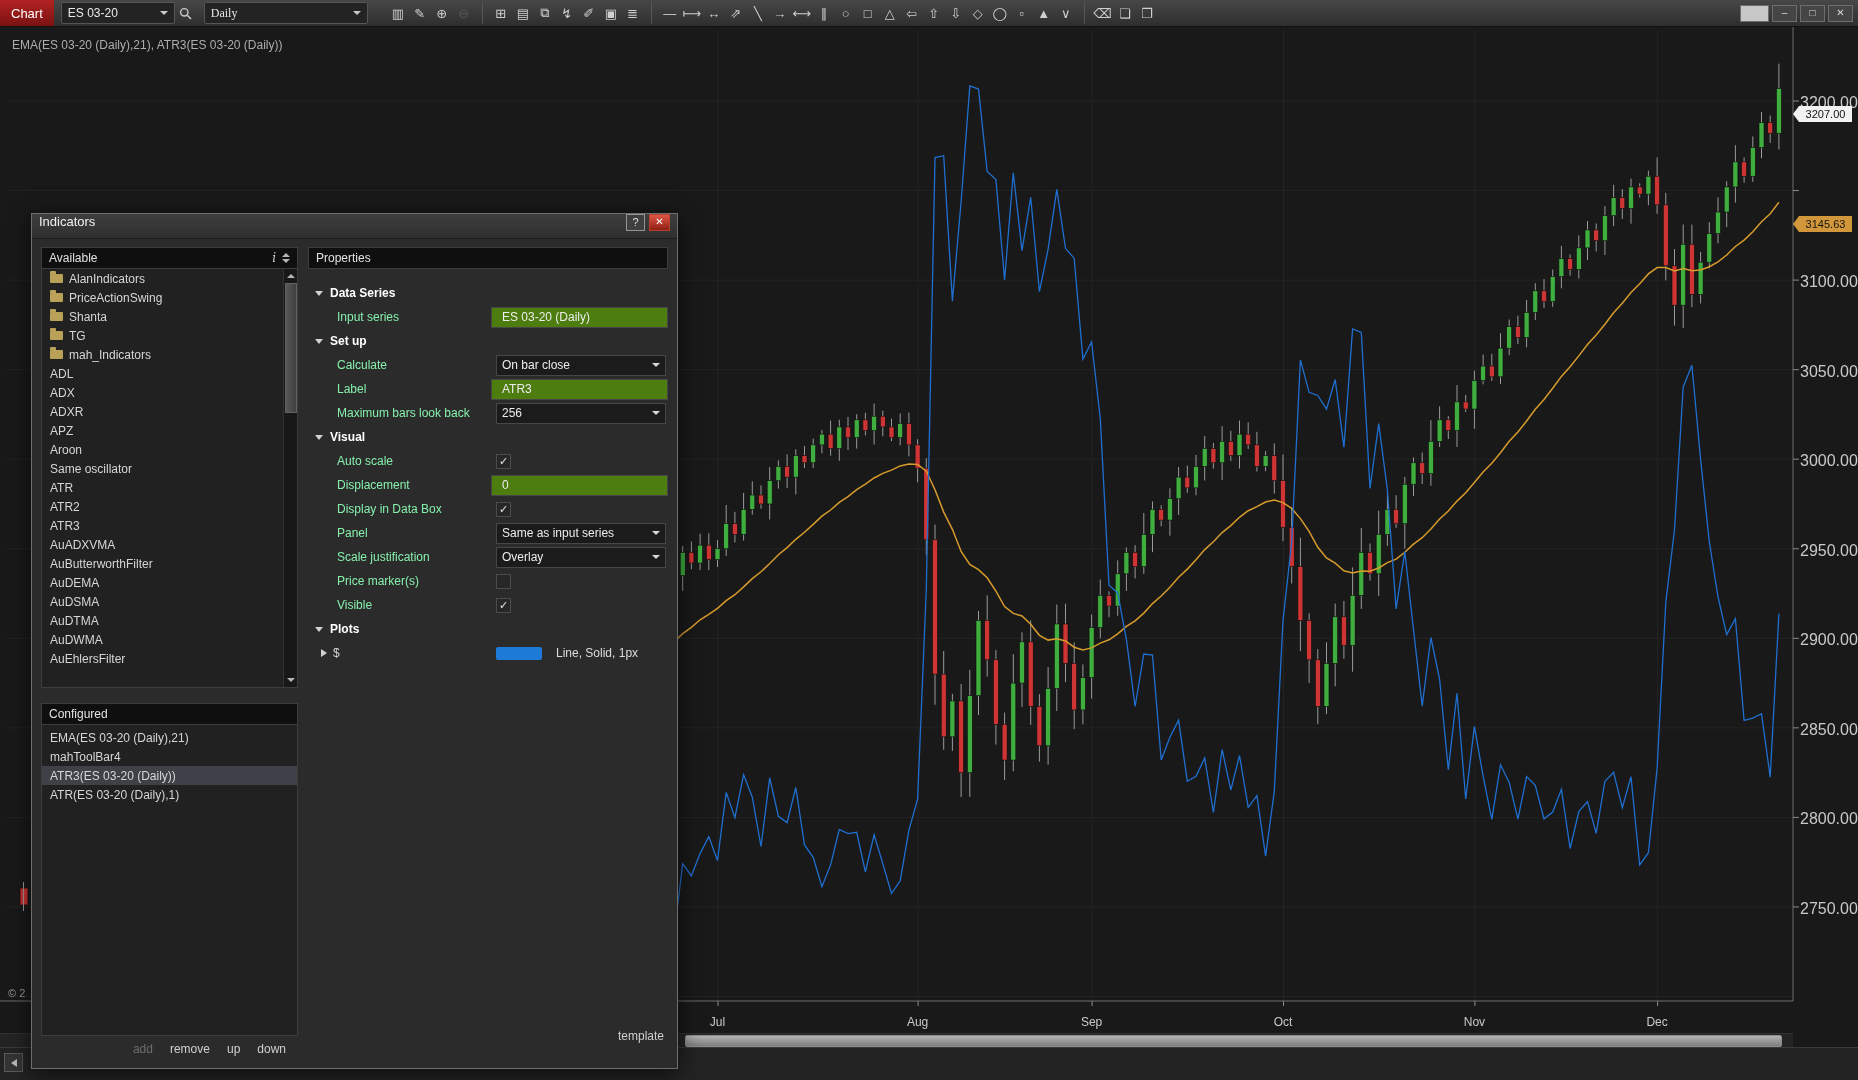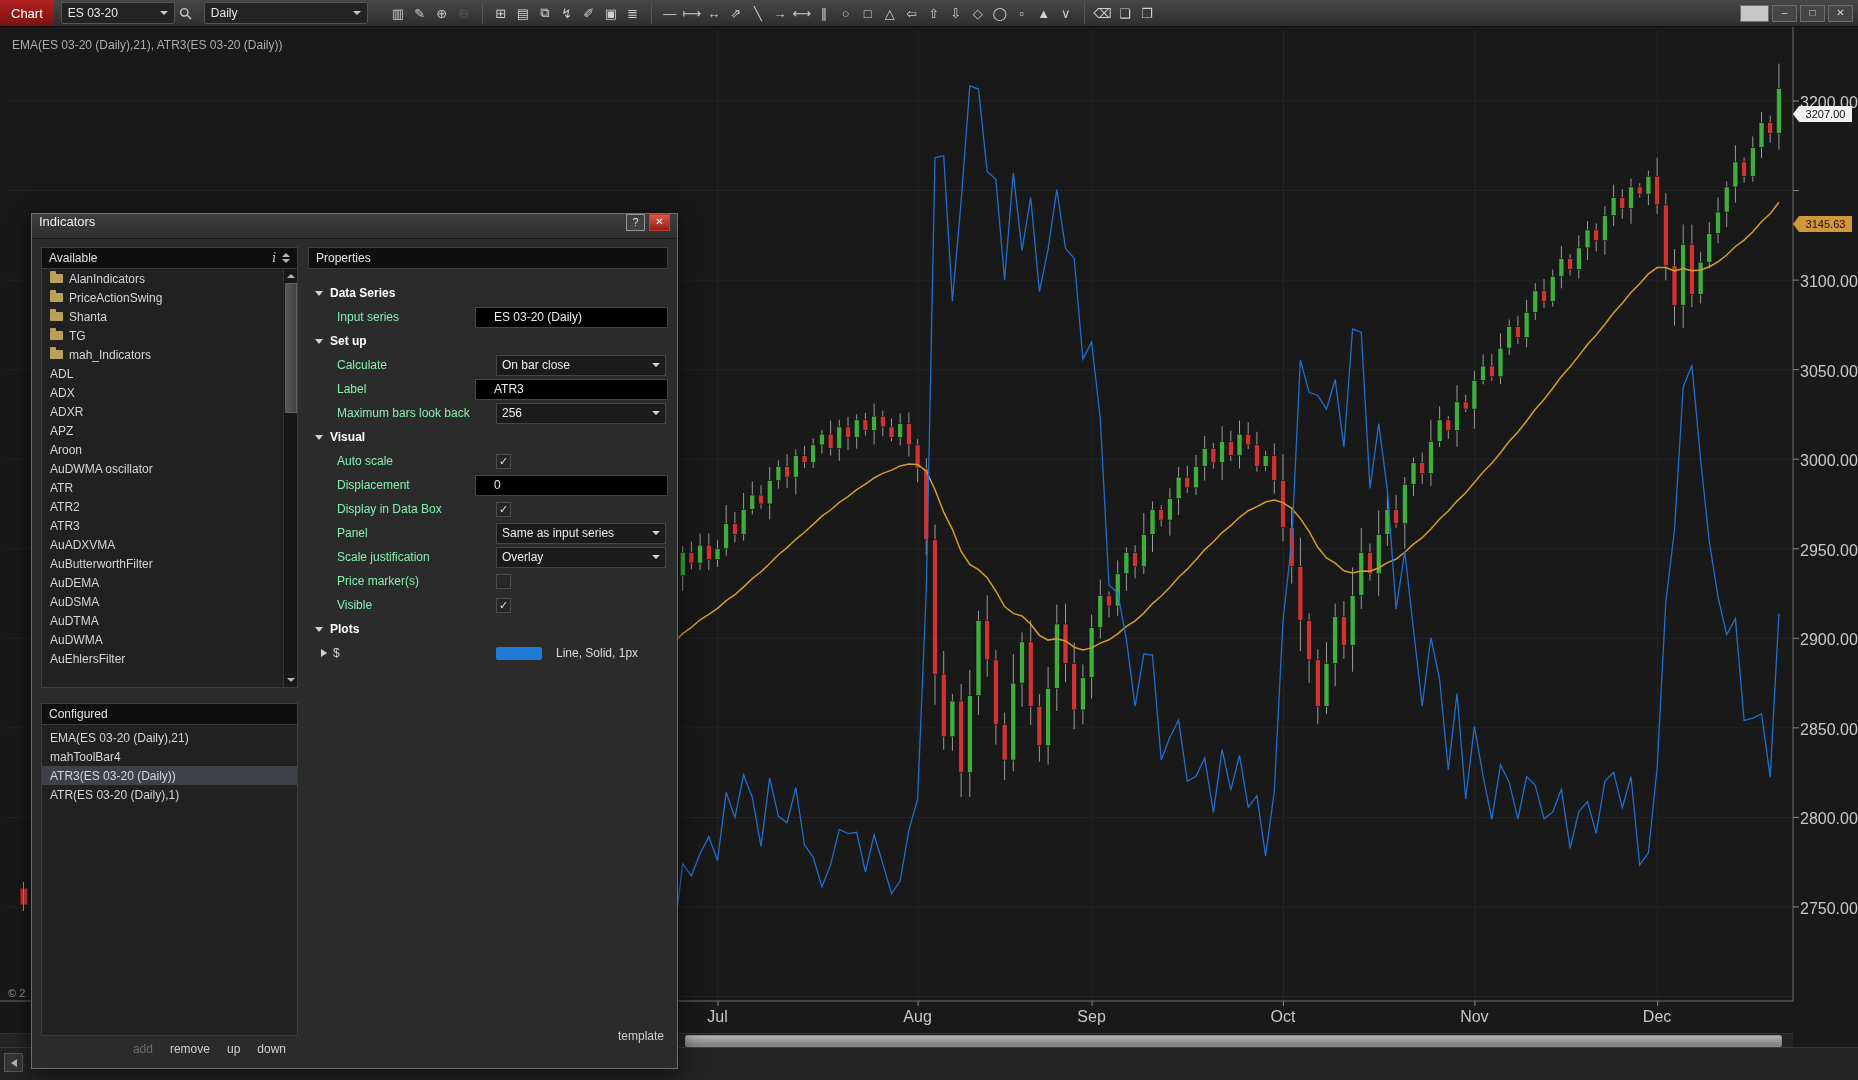--- a/index.html
+++ b/index.html
@@ -11,21 +11,21 @@
   
   .toolbar{position:absolute;top:0;left:0;width:1858px;height:26px;
     background:linear-gradient(#474747,#2e2e2e);border-bottom:1px solid #121212;
     display:flex;align-items:center;z-index:50;}
   .badge{height:26px;display:flex;align-items:center;padding:0 11px;
     background:linear-gradient(#b22222,#7a1212);color:#fff;font-size:13px;}
   .dd{display:flex;align-items:center;height:20px;background:#232323;
     border:1px solid #555;border-radius:2px;padding:0 6px;color:#e8e8e8;margin-left:7px;}
   .dd .lbl{flex:1;white-space:nowrap;}
   .dd-instrument{width:100px;}
-  .dd-interval{width:150px;}
+  .dd-interval{width:150px;font-family:Liberation Serif, serif;}
   .caret-down{width:0;height:0;border-left:4px solid transparent;border-right:4px solid transparent;
     border-top:4px solid #c9c9c9;margin-left:8px;}
   .tbtn{width:22px;height:22px;display:flex;align-items:center;justify-content:center;
     color:#cfcfcf;font-size:13px;flex:none;}
   .tbtn.disabled{color:#595959;}
   .tb-groups{display:flex;align-items:center;margin-left:12px;height:22px;}
   .tb-group{display:flex;align-items:center;padding:0 7px;height:22px;}
   .tb-group + .tb-group{border-left:1px solid #565656;}
   .win-controls{margin-left:auto;display:flex;gap:3px;padding-right:5px;}
   .wc{min-width:19px;height:15px;background:#454545;border:1px solid #6e6e6e;color:#d8d8d8;
@@ -39,21 +39,21 @@
   .ptick{position:absolute;left:7px;color:#c9c9c9;font-size:16px;}
   .pbadge{position:absolute;left:1799px;width:53px;height:16px;line-height:16px;text-align:center;
     font-size:11px;z-index:4;}
   .pbadge::before{content:"";position:absolute;left:-6px;top:0;width:0;height:0;
     border-top:8px solid transparent;border-bottom:8px solid transparent;}
   .badge-last{background:#f2f2f2;color:#101010;}
   .badge-last::before{border-right:6px solid #f2f2f2;}
   .badge-ema{background:#d2973a;color:#161616;}
   .badge-ema::before{border-right:6px solid #d2973a;}
   .time-axis{position:absolute;top:975px;left:0;width:1793px;height:30px;z-index:2;}
-  .mtick{position:absolute;top:7px;transform:translateX(-50%);color:#c9c9c9;font-size:16px;}
+  .mtick{position:absolute;top:14px;transform:translateX(-50%);color:#c9c9c9;font-size:12px;}
   .hscroll{position:absolute;top:1007px;left:0;width:1793px;height:13px;background:#242424;
     border-top:1px solid #313131;z-index:2;}
   .hthumb{position:absolute;top:1px;left:685px;width:1095px;height:10px;border-radius:2px;
     background:linear-gradient(#b3b3b3,#7e7e7e);border:1px solid #8d8d8d;}
   .bottomstrip{position:absolute;top:1021px;left:0;width:1858px;height:33px;background:#232323;
     border-top:1px solid #3a3a3a;z-index:2;}
   .collapse-btn{position:absolute;left:4px;top:5px;width:17px;height:17px;background:#343434;
     border:1px solid #5a5a5a;display:flex;align-items:center;justify-content:center;}
   .tri-left{width:0;height:0;border-top:4px solid transparent;border-bottom:4px solid transparent;
     border-right:6px solid #b9b9b9;}
@@ -104,22 +104,22 @@
   .act.dim{color:#6d6d6d;}
   .prop-grid{position:absolute;left:276px;top:55px;width:360px;height:750px;padding-top:12px;
     box-sizing:border-box;}
   .sec{height:24px;display:flex;align-items:center;gap:7px;padding-left:7px;color:#fff;font-weight:bold;}
   .tri-sec{width:0;height:0;border-left:4px solid transparent;border-right:4px solid transparent;
     border-top:5px solid #d2d2d2;}
   .tri-right{width:0;height:0;border-top:4px solid transparent;border-bottom:4px solid transparent;
     border-left:6px solid #d2d2d2;}
   .prow{height:24px;display:flex;align-items:center;padding-left:29px;}
   .plabel{width:159px;color:#86efac;}
-  .txt{width:158px;height:15px;background:#000000;border:1px solid #464646;color:#ececec;
-    font-size:12px;padding:2px 18px;font-family:inherit;}
+  .txt{width:158px;height:15px;background:#4d7c0f;border:1px solid #464646;color:#ececec;
+    font-size:12px;padding:2px 10px;font-family:inherit;}
   .sel{width:170px;height:21px;background:#1b1b1b;border:1px solid #464646;display:flex;
     align-items:center;padding:0 5px;box-sizing:border-box;color:#ececec;}
   .sel .caret-down{margin-left:auto;border-top-color:#d6d6d6;}
   .chkbox{width:13px;height:13px;background:#272727;border:1px solid #4c4c4c;color:#e8e8e8;
     font-size:11px;line-height:12px;text-align:center;}
   .prow.plots{padding-left:13px;gap:6px;}
   .dollar{width:157px;color:#d4d4d4;}
   .swatch{width:46px;height:13px;background:#1d7ad6;border-radius:2px;margin-right:8px;flex:none;}
   .template-link{position:absolute;right:13px;bottom:25px;color:#cfcfcf;}
 </style>
@@ -563,21 +563,21 @@
       </div>
       <div class="list-item">
         <span class="folder"></span>
         <span>mah_Indicators</span>
       </div>
       <div class="list-item">ADL</div>
       <div class="list-item">ADX</div>
       <div class="list-item">ADXR</div>
       <div class="list-item">APZ</div>
       <div class="list-item">Aroon</div>
-      <div class="list-item">AuDWMA oscillator</div>
+      <div class="list-item">Same oscillator</div>
       <div class="list-item">ATR</div>
       <div class="list-item">ATR2</div>
       <div class="list-item">ATR3</div>
       <div class="list-item">AuADXVMA</div>
       <div class="list-item">AuButterworthFilter</div>
       <div class="list-item">AuDEMA</div>
       <div class="list-item">AuDSMA</div>
       <div class="list-item">AuDTMA</div>
       <div class="list-item">AuDWMA</div>
       <div class="list-item">AuEhlersFilter</div>

